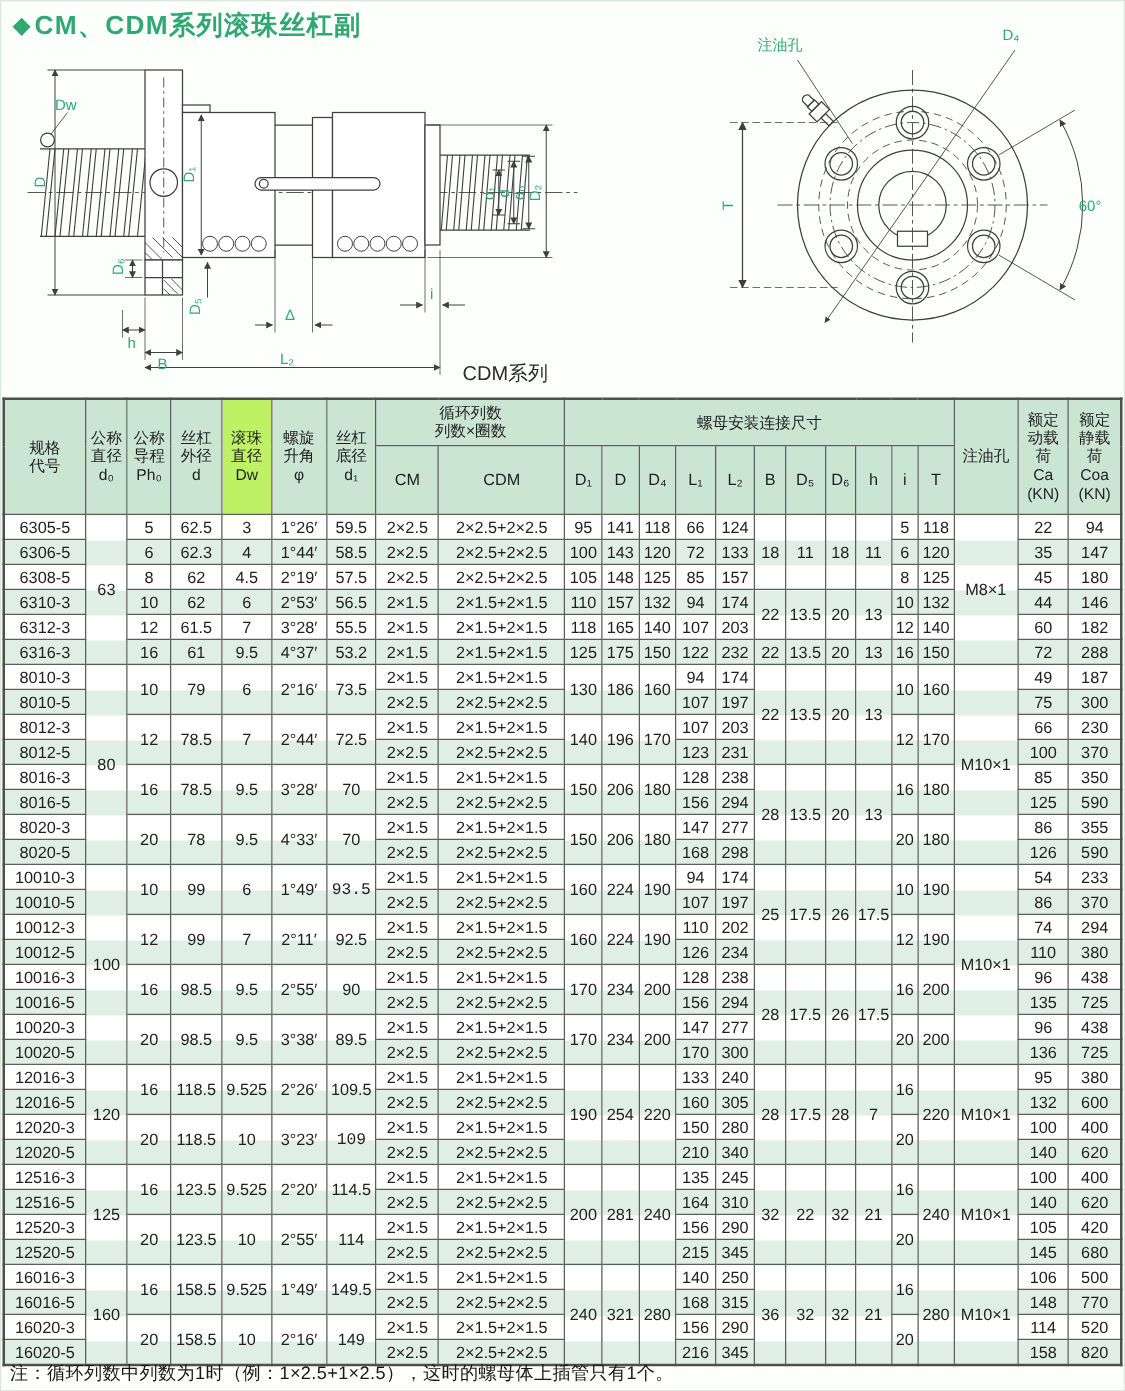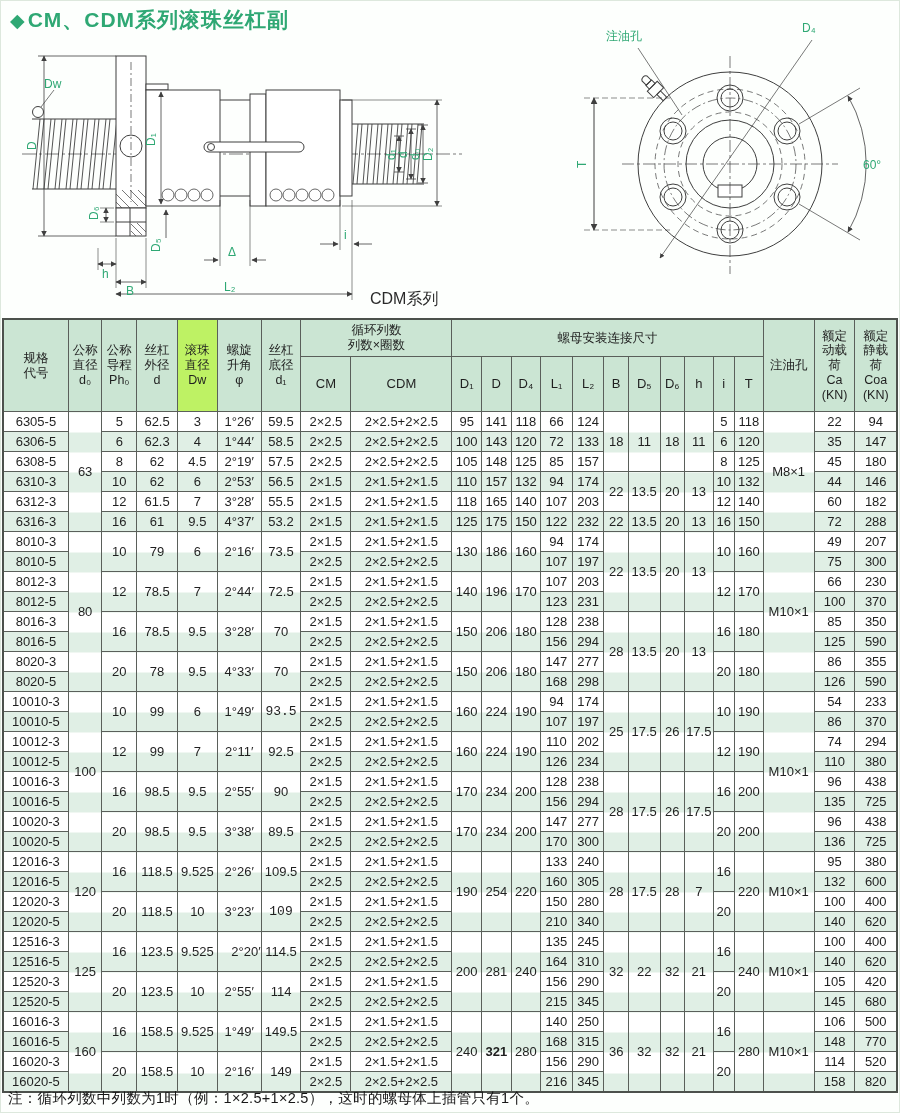--- a/index.html
+++ b/index.html
@@ -444,21 +444,21 @@
         <td class="w">94</td>
         <td class="w">174</td>
         <td rowspan="4" style="background-image: repeating-linear-gradient(rgb(255, 255, 255) 0px, rgb(255, 255, 255) 20px, rgb(224, 239, 229) 20px, rgb(224, 239, 229) 40px);">22</td>
         <td rowspan="4" style="background-image: repeating-linear-gradient(rgb(255, 255, 255) 0px, rgb(255, 255, 255) 20px, rgb(224, 239, 229) 20px, rgb(224, 239, 229) 40px);">13.5</td>
         <td rowspan="4" style="background-image: repeating-linear-gradient(rgb(255, 255, 255) 0px, rgb(255, 255, 255) 20px, rgb(224, 239, 229) 20px, rgb(224, 239, 229) 40px);">20</td>
         <td rowspan="4" style="background-image: repeating-linear-gradient(rgb(255, 255, 255) 0px, rgb(255, 255, 255) 20px, rgb(224, 239, 229) 20px, rgb(224, 239, 229) 40px);">13</td>
         <td rowspan="2" style="background-image: repeating-linear-gradient(rgb(255, 255, 255) 0px, rgb(255, 255, 255) 20px, rgb(224, 239, 229) 20px, rgb(224, 239, 229) 40px);">10</td>
         <td rowspan="2" style="background-image: repeating-linear-gradient(rgb(255, 255, 255) 0px, rgb(255, 255, 255) 20px, rgb(224, 239, 229) 20px, rgb(224, 239, 229) 40px);">160</td>
         <td rowspan="8" style="background-image: repeating-linear-gradient(rgb(255, 255, 255) 0px, rgb(255, 255, 255) 20px, rgb(224, 239, 229) 20px, rgb(224, 239, 229) 40px);">M10×1</td>
         <td class="w">49</td>
-        <td class="w">207</td>
+        <td class="w">187</td>
       </tr>
       <tr>
         <td class="g">8010-5</td>
         <td class="g">2×2.5</td>
         <td class="g">2×2.5+2×2.5</td>
         <td class="g">107</td>
         <td class="g">197</td>
         <td class="g">75</td>
         <td class="g">300</td>
       </tr>
@@ -729,21 +729,21 @@
         <td class="g">340</td>
         <td class="g">140</td>
         <td class="g">620</td>
       </tr>
       <tr>
         <td class="w">12516-3</td>
         <td rowspan="4" style="background-image: repeating-linear-gradient(rgb(255, 255, 255) 0px, rgb(255, 255, 255) 20px, rgb(224, 239, 229) 20px, rgb(224, 239, 229) 40px);">125</td>
         <td rowspan="2" style="background-image: repeating-linear-gradient(rgb(255, 255, 255) 0px, rgb(255, 255, 255) 20px, rgb(224, 239, 229) 20px, rgb(224, 239, 229) 40px);">16</td>
         <td rowspan="2" style="background-image: repeating-linear-gradient(rgb(255, 255, 255) 0px, rgb(255, 255, 255) 20px, rgb(224, 239, 229) 20px, rgb(224, 239, 229) 40px);">123.5</td>
         <td rowspan="2" style="background-image: repeating-linear-gradient(rgb(255, 255, 255) 0px, rgb(255, 255, 255) 20px, rgb(224, 239, 229) 20px, rgb(224, 239, 229) 40px);">9.525</td>
-        <td rowspan="2" style="background-image: repeating-linear-gradient(rgb(255, 255, 255) 0px, rgb(255, 255, 255) 20px, rgb(224, 239, 229) 20px, rgb(224, 239, 229) 40px); text-align: right;">2°20′</td>
+        <td rowspan="2" style="background-image: repeating-linear-gradient(rgb(255, 255, 255) 0px, rgb(255, 255, 255) 20px, rgb(224, 239, 229) 20px, rgb(224, 239, 229) 40px);">2°20′</td>
         <td rowspan="2" style="background-image: repeating-linear-gradient(rgb(255, 255, 255) 0px, rgb(255, 255, 255) 20px, rgb(224, 239, 229) 20px, rgb(224, 239, 229) 40px);">114.5</td>
         <td class="w">2×1.5</td>
         <td class="w">2×1.5+2×1.5</td>
         <td rowspan="4" style="background-image: repeating-linear-gradient(rgb(255, 255, 255) 0px, rgb(255, 255, 255) 20px, rgb(224, 239, 229) 20px, rgb(224, 239, 229) 40px);">200</td>
         <td rowspan="4" style="background-image: repeating-linear-gradient(rgb(255, 255, 255) 0px, rgb(255, 255, 255) 20px, rgb(224, 239, 229) 20px, rgb(224, 239, 229) 40px);">281</td>
         <td rowspan="4" style="background-image: repeating-linear-gradient(rgb(255, 255, 255) 0px, rgb(255, 255, 255) 20px, rgb(224, 239, 229) 20px, rgb(224, 239, 229) 40px);">240</td>
         <td class="w">135</td>
         <td class="w">245</td>
         <td rowspan="4" style="background-image: repeating-linear-gradient(rgb(255, 255, 255) 0px, rgb(255, 255, 255) 20px, rgb(224, 239, 229) 20px, rgb(224, 239, 229) 40px);">32</td>
         <td rowspan="4" style="background-image: repeating-linear-gradient(rgb(255, 255, 255) 0px, rgb(255, 255, 255) 20px, rgb(224, 239, 229) 20px, rgb(224, 239, 229) 40px);">22</td>
@@ -792,21 +792,21 @@
         <td class="w">16016-3</td>
         <td rowspan="4" style="background-image: repeating-linear-gradient(rgb(255, 255, 255) 0px, rgb(255, 255, 255) 20.25px, rgb(224, 239, 229) 20.25px, rgb(224, 239, 229) 40.5px);">160</td>
         <td rowspan="2" style="background-image: repeating-linear-gradient(rgb(255, 255, 255) 0px, rgb(255, 255, 255) 20px, rgb(224, 239, 229) 20px, rgb(224, 239, 229) 40px);">16</td>
         <td rowspan="2" style="background-image: repeating-linear-gradient(rgb(255, 255, 255) 0px, rgb(255, 255, 255) 20px, rgb(224, 239, 229) 20px, rgb(224, 239, 229) 40px);">158.5</td>
         <td rowspan="2" style="background-image: repeating-linear-gradient(rgb(255, 255, 255) 0px, rgb(255, 255, 255) 20px, rgb(224, 239, 229) 20px, rgb(224, 239, 229) 40px);">9.525</td>
         <td rowspan="2" style="background-image: repeating-linear-gradient(rgb(255, 255, 255) 0px, rgb(255, 255, 255) 20px, rgb(224, 239, 229) 20px, rgb(224, 239, 229) 40px);">1°49′</td>
         <td rowspan="2" style="background-image: repeating-linear-gradient(rgb(255, 255, 255) 0px, rgb(255, 255, 255) 20px, rgb(224, 239, 229) 20px, rgb(224, 239, 229) 40px);">149.5</td>
         <td class="w">2×1.5</td>
         <td class="w">2×1.5+2×1.5</td>
         <td rowspan="4" style="background-image: repeating-linear-gradient(rgb(255, 255, 255) 0px, rgb(255, 255, 255) 20.25px, rgb(224, 239, 229) 20.25px, rgb(224, 239, 229) 40.5px);">240</td>
-        <td rowspan="4" style="background-image: repeating-linear-gradient(rgb(255, 255, 255) 0px, rgb(255, 255, 255) 20.25px, rgb(224, 239, 229) 20.25px, rgb(224, 239, 229) 40.5px); font-weight: bold;">321</td>
+        <td rowspan="4" style="background-image: repeating-linear-gradient(rgb(255, 255, 255) 0px, rgb(255, 255, 255) 20.25px, rgb(224, 239, 229) 20.25px, rgb(224, 239, 229) 40.5px);">321</td>
         <td rowspan="4" style="background-image: repeating-linear-gradient(rgb(255, 255, 255) 0px, rgb(255, 255, 255) 20.25px, rgb(224, 239, 229) 20.25px, rgb(224, 239, 229) 40.5px);">280</td>
         <td class="w">140</td>
         <td class="w">250</td>
         <td rowspan="4" style="background-image: repeating-linear-gradient(rgb(255, 255, 255) 0px, rgb(255, 255, 255) 20.25px, rgb(224, 239, 229) 20.25px, rgb(224, 239, 229) 40.5px);">36</td>
         <td rowspan="4" style="background-image: repeating-linear-gradient(rgb(255, 255, 255) 0px, rgb(255, 255, 255) 20.25px, rgb(224, 239, 229) 20.25px, rgb(224, 239, 229) 40.5px);">32</td>
         <td rowspan="4" style="background-image: repeating-linear-gradient(rgb(255, 255, 255) 0px, rgb(255, 255, 255) 20.25px, rgb(224, 239, 229) 20.25px, rgb(224, 239, 229) 40.5px);">32</td>
         <td rowspan="4" style="background-image: repeating-linear-gradient(rgb(255, 255, 255) 0px, rgb(255, 255, 255) 20.25px, rgb(224, 239, 229) 20.25px, rgb(224, 239, 229) 40.5px);">21</td>
         <td rowspan="2" style="background-image: repeating-linear-gradient(rgb(255, 255, 255) 0px, rgb(255, 255, 255) 20px, rgb(224, 239, 229) 20px, rgb(224, 239, 229) 40px);">16</td>
         <td rowspan="4" style="background-image: repeating-linear-gradient(rgb(255, 255, 255) 0px, rgb(255, 255, 255) 20.25px, rgb(224, 239, 229) 20.25px, rgb(224, 239, 229) 40.5px);">280</td>
         <td rowspan="4" style="background-image: repeating-linear-gradient(rgb(255, 255, 255) 0px, rgb(255, 255, 255) 20.25px, rgb(224, 239, 229) 20.25px, rgb(224, 239, 229) 40.5px);">M10×1</td>

